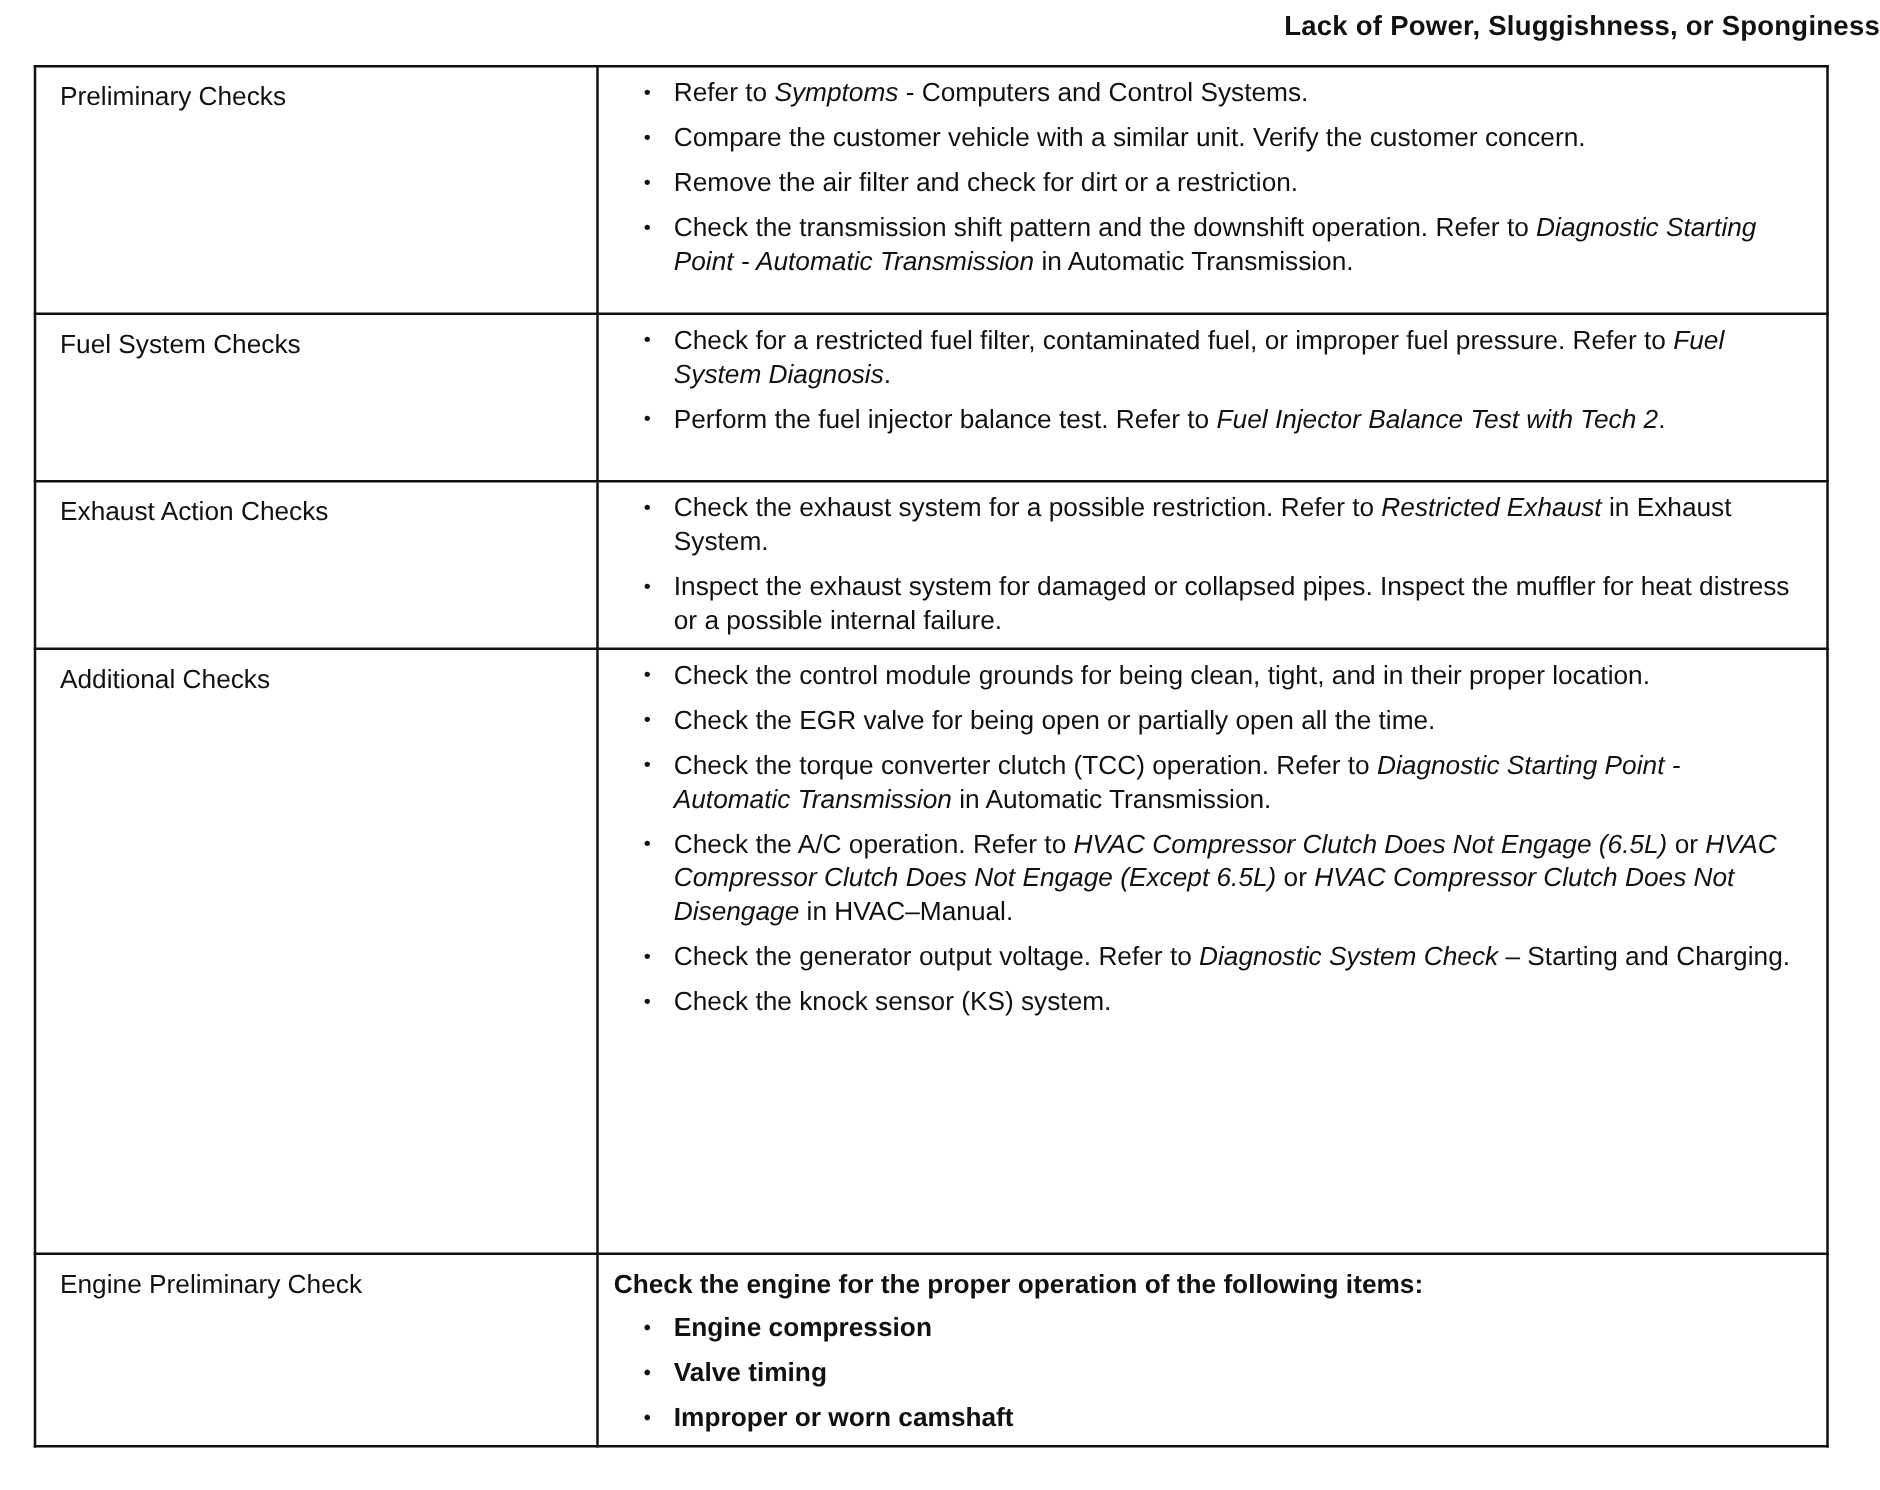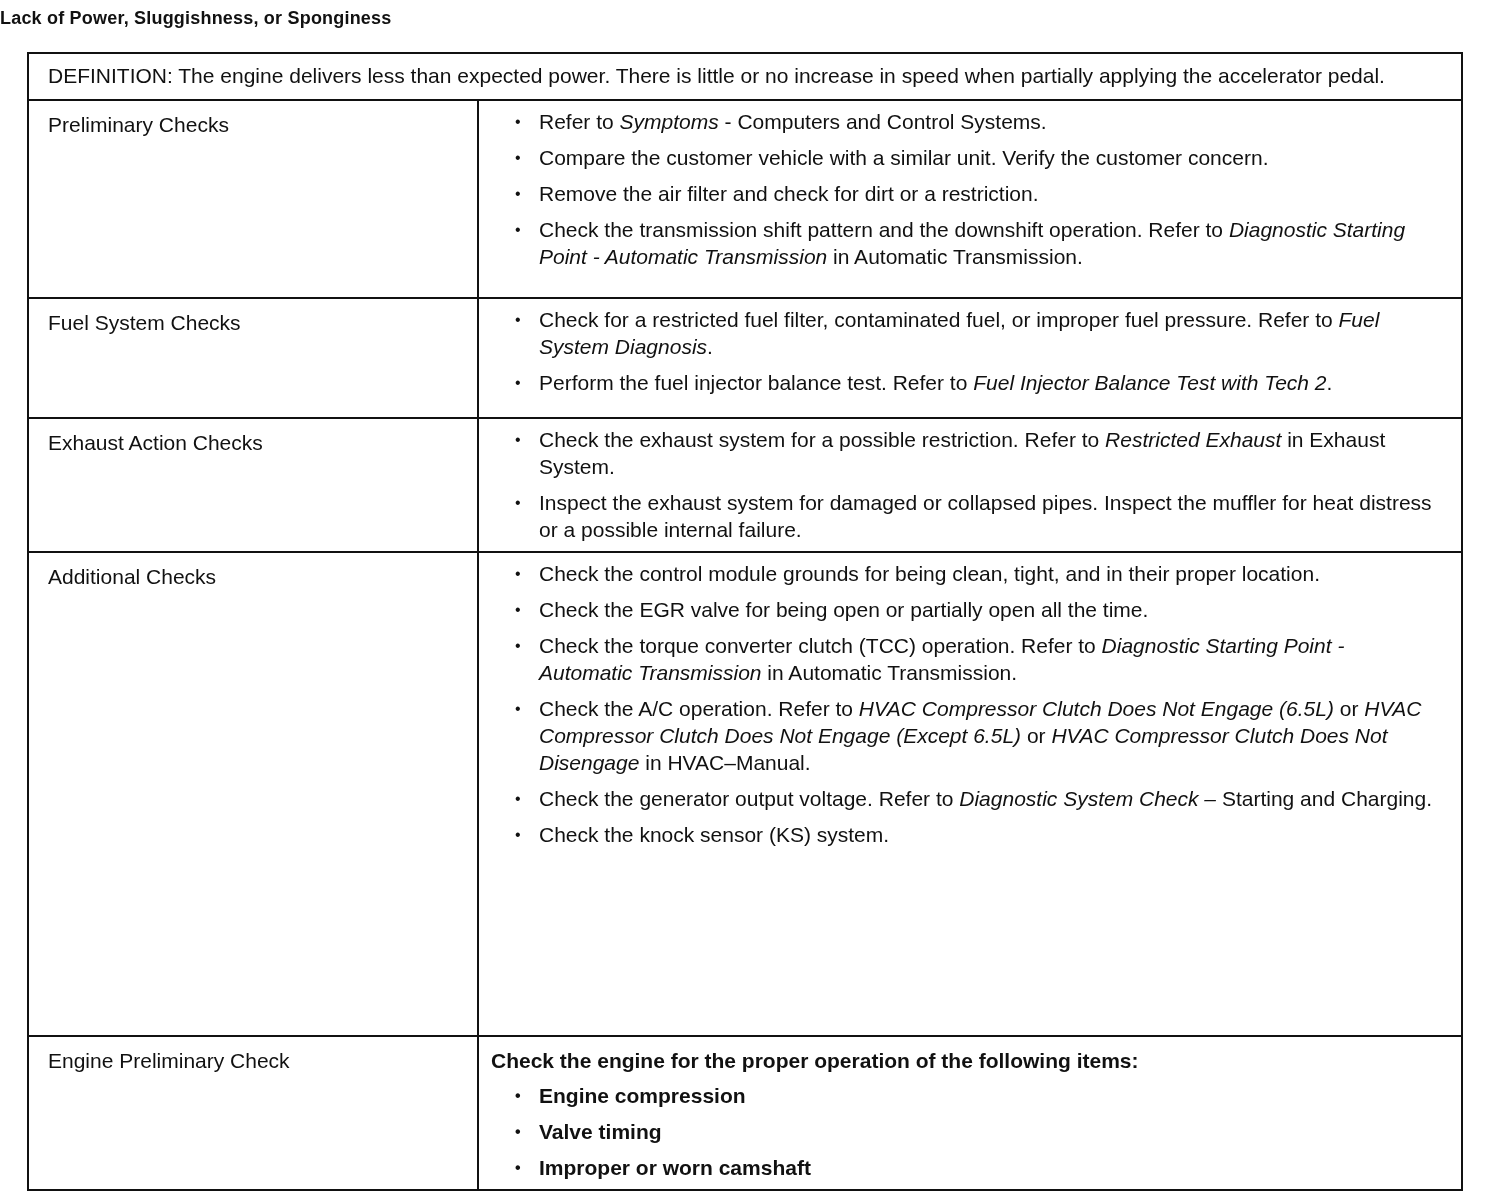--- a/index.html
+++ b/index.html
@@ -1,22 +1,22 @@
 <!DOCTYPE html>
 <html><head>
 <meta charset="utf-8">
 <style>
   html, body { margin: 0; padding: 0; background: #ffffff; }
   body {
     width: 1504px; height: 1192px; position: relative; overflow: hidden;
     font-family: "Liberation Sans", sans-serif; color: #111;
   }
   .title {
-    position: absolute; top: 8px; left: 0; width: 1504px; text-align: left;
-    font-weight: bold; font-size: 18px; letter-spacing: 0.2px;
+    position: absolute; top: 8px; left: 0; width: 1504px; text-align: right;
+    font-weight: bold; font-size: 22px; letter-spacing: 0.2px;
   }
   table.doc {
     position: absolute; left: 27px; top: 52px; width: 1436px;
     border-collapse: collapse; table-layout: fixed;
     font-size: 21px; line-height: 27px;
   }
   table.doc td, table.doc th {
     border: 2.5px solid #111; vertical-align: top; padding: 0;
   }
   th { font-weight: bold; font-size: 22px; height: 38px; text-align: center; vertical-align: middle !important; }
@@ -37,37 +37,34 @@
 <body>
 
 <div class="title">Lack of Power, Sluggishness, or Sponginess</div>
 
 <table class="doc">
   <colgroup>
       <col class="c1">
       <col>
     </colgroup>
   <tbody>
-  <tr>
-    <td colspan="2" class="def">DEFINITION: The engine delivers less than expected power. There is little or no increase in speed when partially applying the accelerator pedal.</td>
-  </tr>
 
   <tr style="height:198px">
     <td class="chk">Preliminary Checks</td>
     <td class="act">
       <ul class="bl">
         <li><span class="bullet">•</span><span>Refer to </span><em>Symptoms</em><span> - Computers and Control Systems.</span></li>
         <li><span class="bullet">•</span><span>Compare the customer vehicle with a similar unit. Verify the customer concern.</span></li>
         <li><span class="bullet">•</span><span>Remove the air filter and check for dirt or a restriction.</span></li>
         <li><span class="bullet">•</span><span>Check the transmission shift pattern and the downshift operation. Refer to </span><em>Diagnostic Starting Point - Automatic Transmission</em><span> in Automatic Transmission.</span></li>
       </ul>
     </td>
   </tr>
 
-  <tr style="height:120px">
+  <tr style="height:134px">
     <td class="chk">Fuel System Checks</td>
     <td class="act">
       <ul class="bl">
         <li><span class="bullet">•</span><span>Check for a restricted fuel filter, contaminated fuel, or improper fuel pressure. Refer to </span><em>Fuel System Diagnosis</em><span>.</span></li>
         <li><span class="bullet">•</span><span>Perform the fuel injector balance test. Refer to </span><em>Fuel Injector Balance Test with Tech 2</em><span>.</span></li>
       </ul>
     </td>
   </tr>
 
   <tr style="height:134px">

